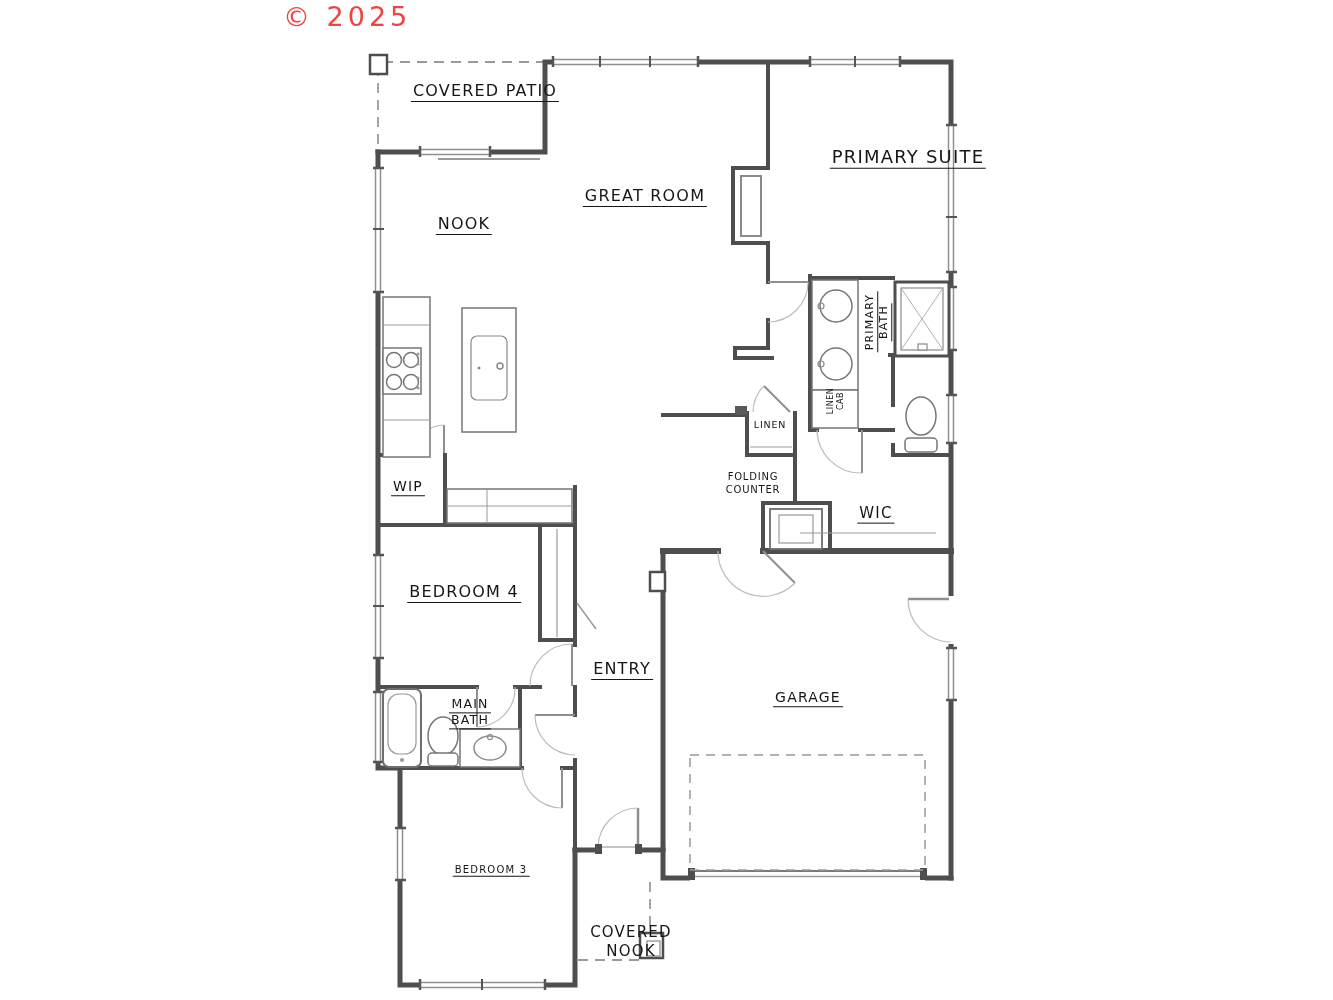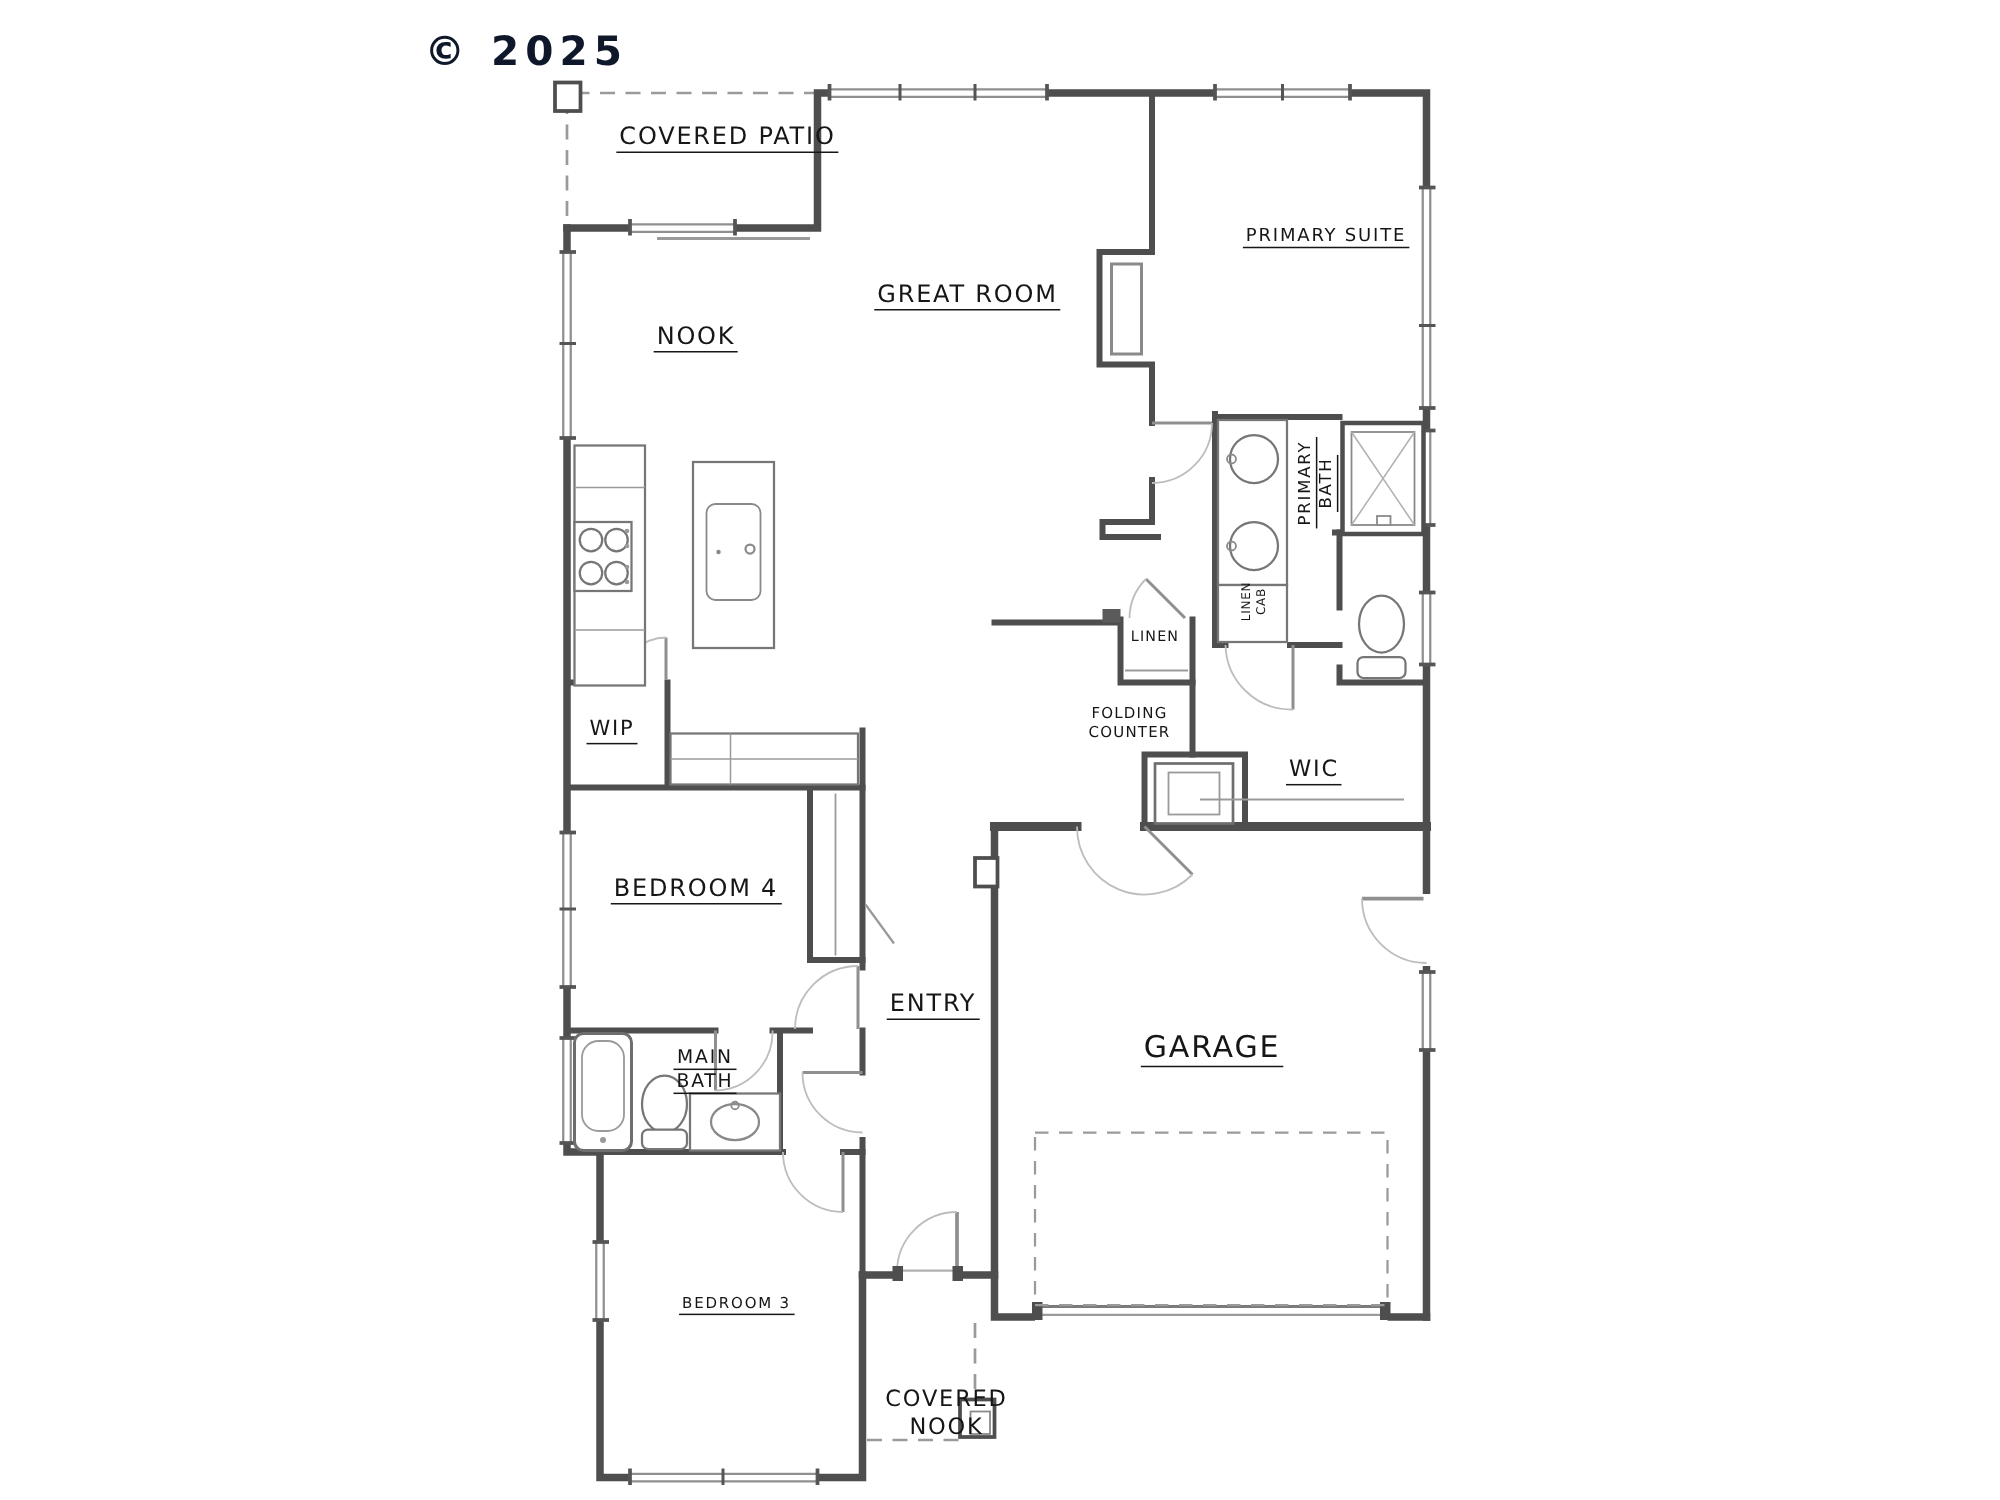--- a/index.html
+++ b/index.html
@@ -4,22 +4,22 @@
 <style>
   html,body{margin:0;padding:0;background:#ffffff;}
   #stage{position:relative;width:1333px;height:1000px;background:#fff;overflow:hidden;
          font-family:"DejaVu Sans","Liberation Sans",sans-serif;}
   svg{position:absolute;left:0;top:0;}
   .lbl{position:absolute;transform:translate(-50%,-50%);color:#161616;white-space:nowrap;
        text-align:center;letter-spacing:1.2px;font-weight:500;line-height:1.25;}
   .lbl.rot{transform:translate(-50%,-50%) rotate(-90deg);}
   .ul{border-bottom:1.8px solid #161616;padding:0 2px 1px 2px;}
   .nul{padding:0 1px;}
-  #watermark{position:absolute;left:283px;top:18px;font-size:27px;font-weight:bold;
-             color:#0f172a;letter-spacing:4px;transform:none;}
+  #watermark{position:absolute;left:283px;top:0;font-size:27px;font-weight:normal;
+             color:#ef4444;letter-spacing:4px;transform:none;}
 </style>
 </head>
 <body>
 
 <div id="stage">
 <svg width="1333" height="1000" viewBox="0 0 1333 1000">
 
   <g stroke="#9a9a9a" stroke-width="1.8" fill="none" stroke-dasharray="10 7">
     <line x1="383" y1="62" x2="545" y2="62"></line>
     <line x1="378" y1="66" x2="378" y2="150"></line>
@@ -300,42 +300,42 @@
     <rect x="640" y="933" width="23" height="25"></rect>
     <rect x="647" y="941" width="13" height="15" stroke-width="1.2" stroke="#8a8a8a"></rect>
   </g>
 </svg>
 
   <div id="watermark" class="lbl">© 2025</div>
 
   <div class="lbl" style="left:485px;top:91px;font-size:16px"><span class="ul">COVERED PATIO</span></div>
   <div class="lbl" style="left:464px;top:224px;font-size:16px"><span class="ul">NOOK</span></div>
   <div class="lbl" style="left:645px;top:196px;font-size:16px"><span class="ul">GREAT ROOM</span></div>
-  <div class="lbl" style="left:884px;top:157px;font-size:12px"><span class="ul">PRIMARY SUITE</span></div>
+  <div class="lbl" style="left:908px;top:157px;font-size:18px"><span class="ul">PRIMARY SUITE</span></div>
 
   <div class="lbl rot" style="left:877px;top:322px;font-size:11px">
     <div><span class="ul">PRIMARY</span></div>
     <div><span class="ul">BATH</span></div>
   </div>
   <div class="lbl rot" style="left:836px;top:401px;font-size:8px;letter-spacing:0.5px">
     <div><span class="nul">LINEN</span></div>
     <div><span class="nul">CAB</span></div>
   </div>
 
   <div class="lbl" style="left:770px;top:425px;font-size:9.5px;letter-spacing:0.8px"><span class="nul">LINEN</span></div>
   <div class="lbl" style="left:753px;top:483px;font-size:10px;letter-spacing:0.8px">
     <div><span class="nul">FOLDING</span></div>
     <div><span class="nul">COUNTER</span></div>
   </div>
 
   <div class="lbl" style="left:876px;top:513px;font-size:15px"><span class="ul">WIC</span></div>
   <div class="lbl" style="left:408px;top:487px;font-size:14px"><span class="ul">WIP</span></div>
   <div class="lbl" style="left:464px;top:592px;font-size:16px"><span class="ul">BEDROOM 4</span></div>
   <div class="lbl" style="left:622px;top:669px;font-size:16px"><span class="ul">ENTRY</span></div>
-  <div class="lbl" style="left:808px;top:698px;font-size:20px"><span class="ul">GARAGE</span></div>
+  <div class="lbl" style="left:808px;top:698px;font-size:14px"><span class="ul">GARAGE</span></div>
 
   <div class="lbl" style="left:470px;top:712px;font-size:12.5px">
     <div><span class="ul">MAIN</span></div>
     <div><span class="ul">BATH</span></div>
   </div>
 
   <div class="lbl" style="left:491px;top:870px;font-size:10px"><span class="ul">BEDROOM 3</span></div>
   <div class="lbl" style="left:631px;top:942px;font-size:15px">
     <div><span class="nul">COVERED</span></div>
     <div><span class="nul">NOOK</span></div>

